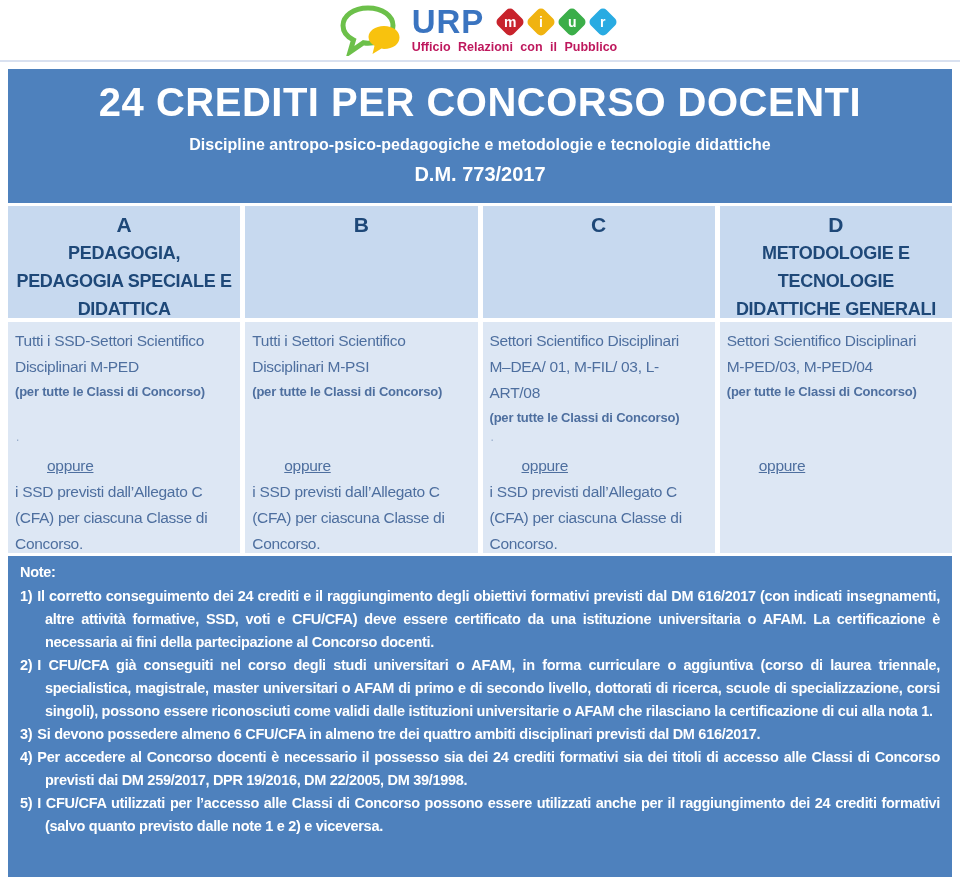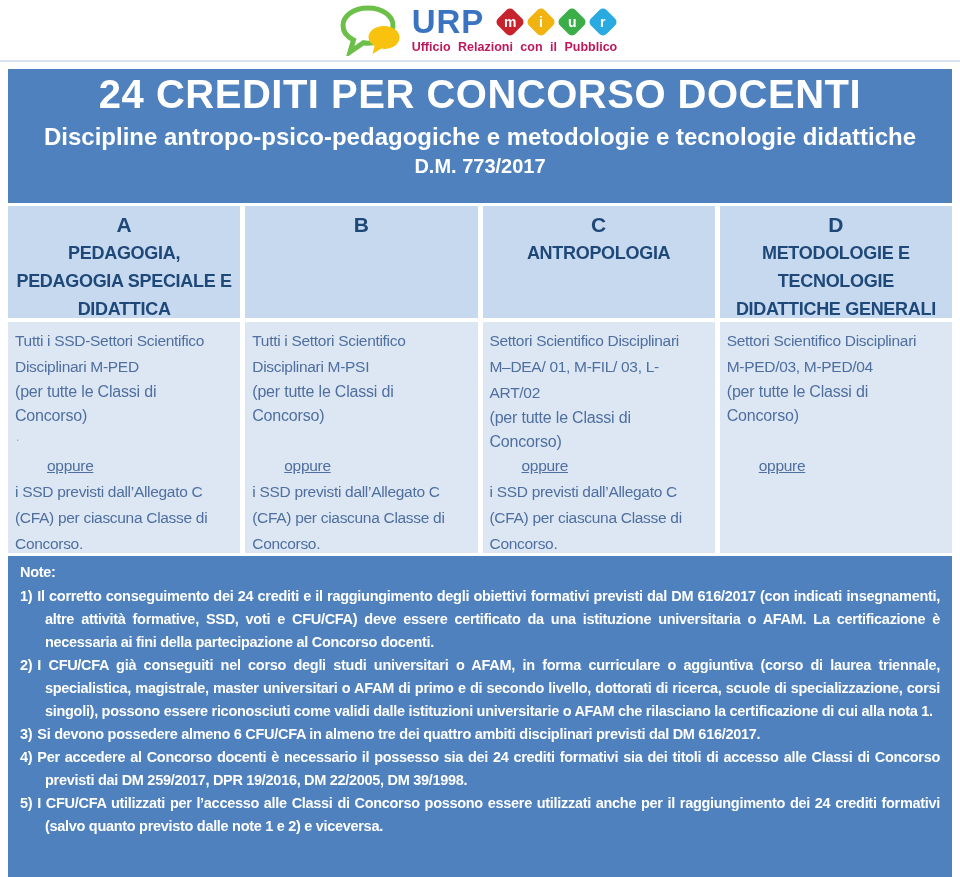--- a/index.html
+++ b/index.html
@@ -20,42 +20,42 @@
   .diamonds{display:flex;gap:9px;padding:0 6px;}
   .miur-d{
     width:22px;height:22px;border-radius:5px;transform:rotate(45deg);
     display:flex;align-items:center;justify-content:center;
   }
   .miur-d span{transform:rotate(-45deg);color:#fff;font-weight:bold;font-size:14px;line-height:14px;}
   .logo-sub{font-size:12.5px;font-weight:bold;color:#be185d;word-spacing:4px;margin-top:3px;}
   
   .banner{
     margin:7px 8px 3px;height:134px;background:#4e81bd;color:#fff;
-    text-align:center;box-sizing:border-box;padding-top:2px;
+    text-align:center;box-sizing:border-box;padding-top:10px;
   }
   .banner-title{font-size:40px;font-weight:bold;line-height:46px;letter-spacing:0.5px;}
-  .banner-sub{font-size:24px;font-weight:bold;line-height:26px;margin-top:7px;}
+  .banner-sub{font-size:16px;font-weight:bold;line-height:26px;margin-top:7px;}
   .banner-decree{font-size:20px;font-weight:bold;line-height:26px;margin-top:3px;}
   
   .table{
     margin:0 8px;display:grid;grid-template-columns:repeat(4,1fr);
     column-gap:5px;row-gap:4px;
   }
   .th{
     background:#c7d9ef;height:112px;box-sizing:border-box;
     color:#1e4878;font-weight:bold;text-align:center;padding:5px 8px 0;
   }
   .th-letter{font-size:21px;line-height:28px;}
   .th-title{font-size:18px;line-height:28px;letter-spacing:-0.3px;}
   .td{
     background:#dde7f4;height:231px;box-sizing:border-box;position:relative;
     color:#4e6f9f;padding:6px 17px 0 7px;font-size:15.5px;line-height:26px;
     letter-spacing:-0.3px;
   }
-  .td-paren{font-size:16px;line-height:24px;letter-spacing:-0.2px;}
+  .td-paren{font-size:13px;line-height:24px;letter-spacing:-0.2px;font-weight:bold;}
   .td-dot{position:absolute;top:102px;left:8px;font-size:12px;opacity:0.5;}
   .oppure-block{position:absolute;top:131px;left:7px;right:5px;}
   .oppure{text-decoration:underline;margin-left:32px;}
   
   .notes{
     margin:3px 8px 0;background:#4e81bd;color:#fff;font-weight:bold;
     box-sizing:border-box;height:396px;overflow:hidden;
     padding:5px 12px 8px;font-size:14.5px;line-height:23px;letter-spacing:-0.3px;
     border-bottom:3px solid #36618f;
   }
@@ -105,21 +105,20 @@
 
     <div class="th">
       <div class="th-letter">A</div>
       <div class="th-title">PEDAGOGIA, PEDAGOGIA SPECIALE E DIDATTICA DELL’INCLUSIONE</div>
     </div>
     <div class="th">
       <div class="th-letter">B</div>
     </div>
     <div class="th">
       <div class="th-letter">C</div>
-      <div class="th-title">ANTROPOLOGIA</div>
     </div>
     <div class="th">
       <div class="th-letter">D</div>
       <div class="th-title">METODOLOGIE E TECNOLOGIE DIDATTICHE GENERALI</div>
     </div>
 
     <div class="td">
       <div>Tutti i SSD-Settori Scientifico Disciplinari M-PED</div>
       <div class="td-paren">(per tutte le Classi di Concorso)</div>
       <span class="td-dot">.</span>
@@ -131,21 +130,21 @@
     <div class="td">
       <div>Tutti i Settori Scientifico Disciplinari M-PSI</div>
       <div class="td-paren">(per tutte le Classi di Concorso)</div>
       <span class="td-dot"></span>
       <div class="oppure-block">
         <div><span class="oppure">oppure</span></div>
         <div>i SSD previsti dall’Allegato C (CFA) per ciascuna Classe di Concorso.</div>
       </div>
     </div>
     <div class="td">
-      <div>Settori Scientifico Disciplinari M–DEA/ 01, M-FIL/ 03, L-ART/02</div>
+      <div>Settori Scientifico Disciplinari M–DEA/ 01, M-FIL/ 03, L-ART/08</div>
       <div class="td-paren">(per tutte le Classi di Concorso)</div>
       <span class="td-dot">.</span>
       <div class="oppure-block">
         <div><span class="oppure">oppure</span></div>
         <div>i SSD previsti dall’Allegato C (CFA) per ciascuna Classe di Concorso.</div>
       </div>
     </div>
     <div class="td">
       <div>Settori Scientifico Disciplinari M-PED/03, M-PED/04</div>
       <div class="td-paren">(per tutte le Classi di Concorso)</div>

